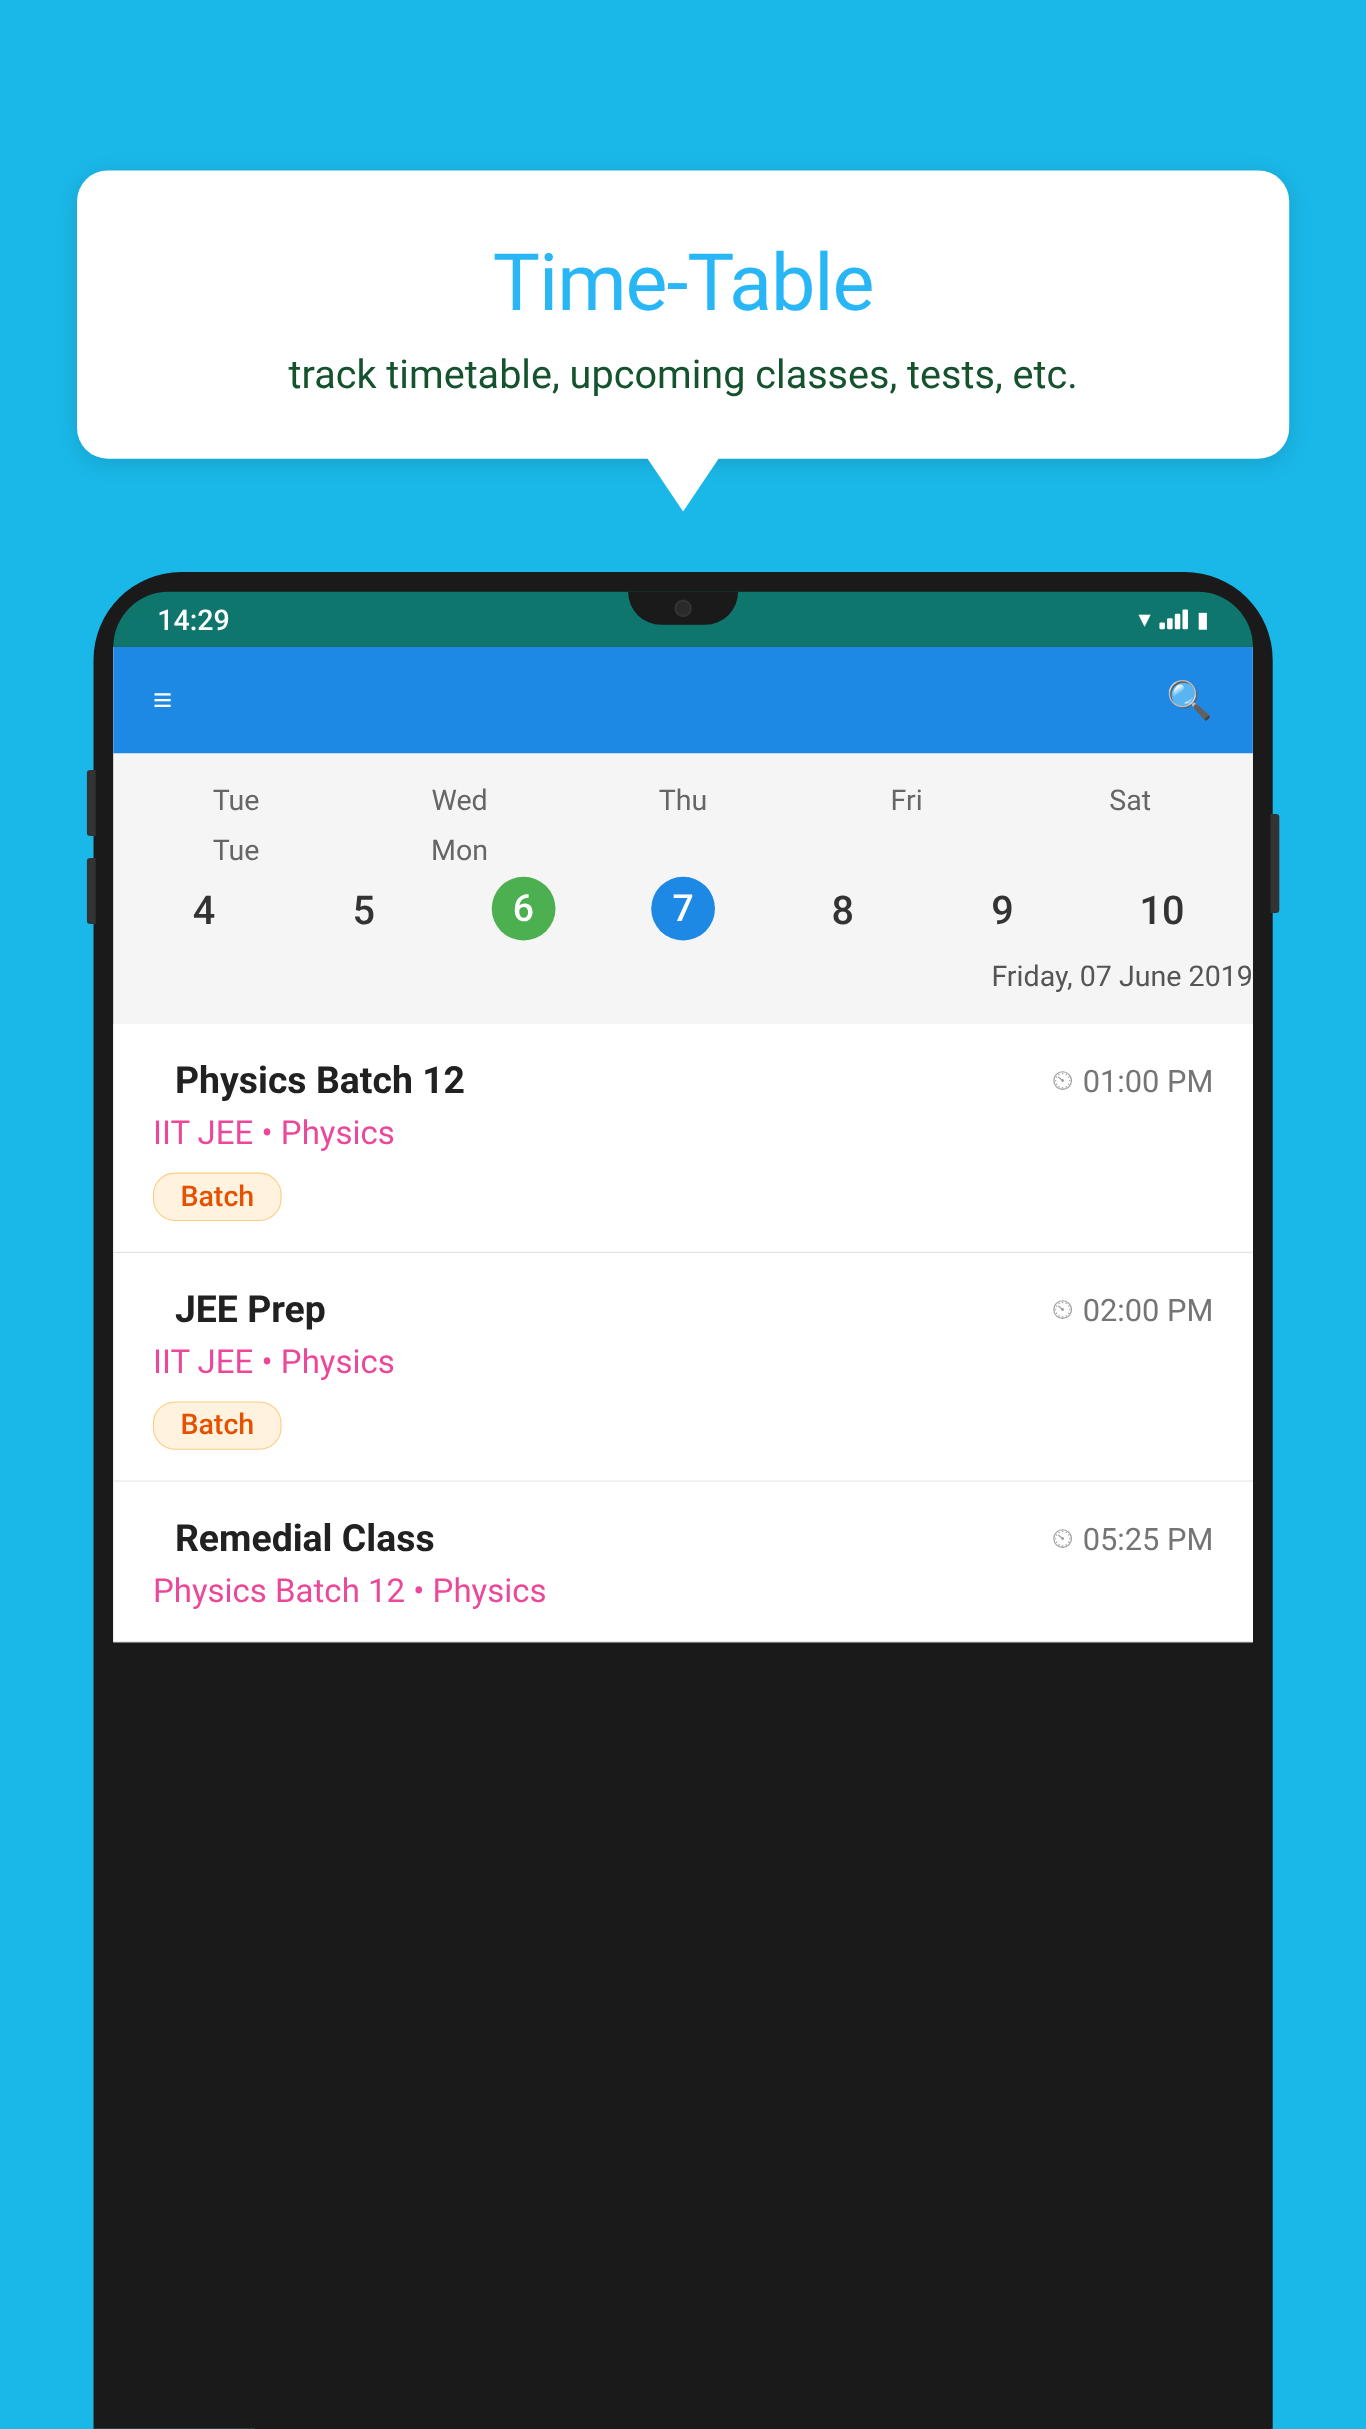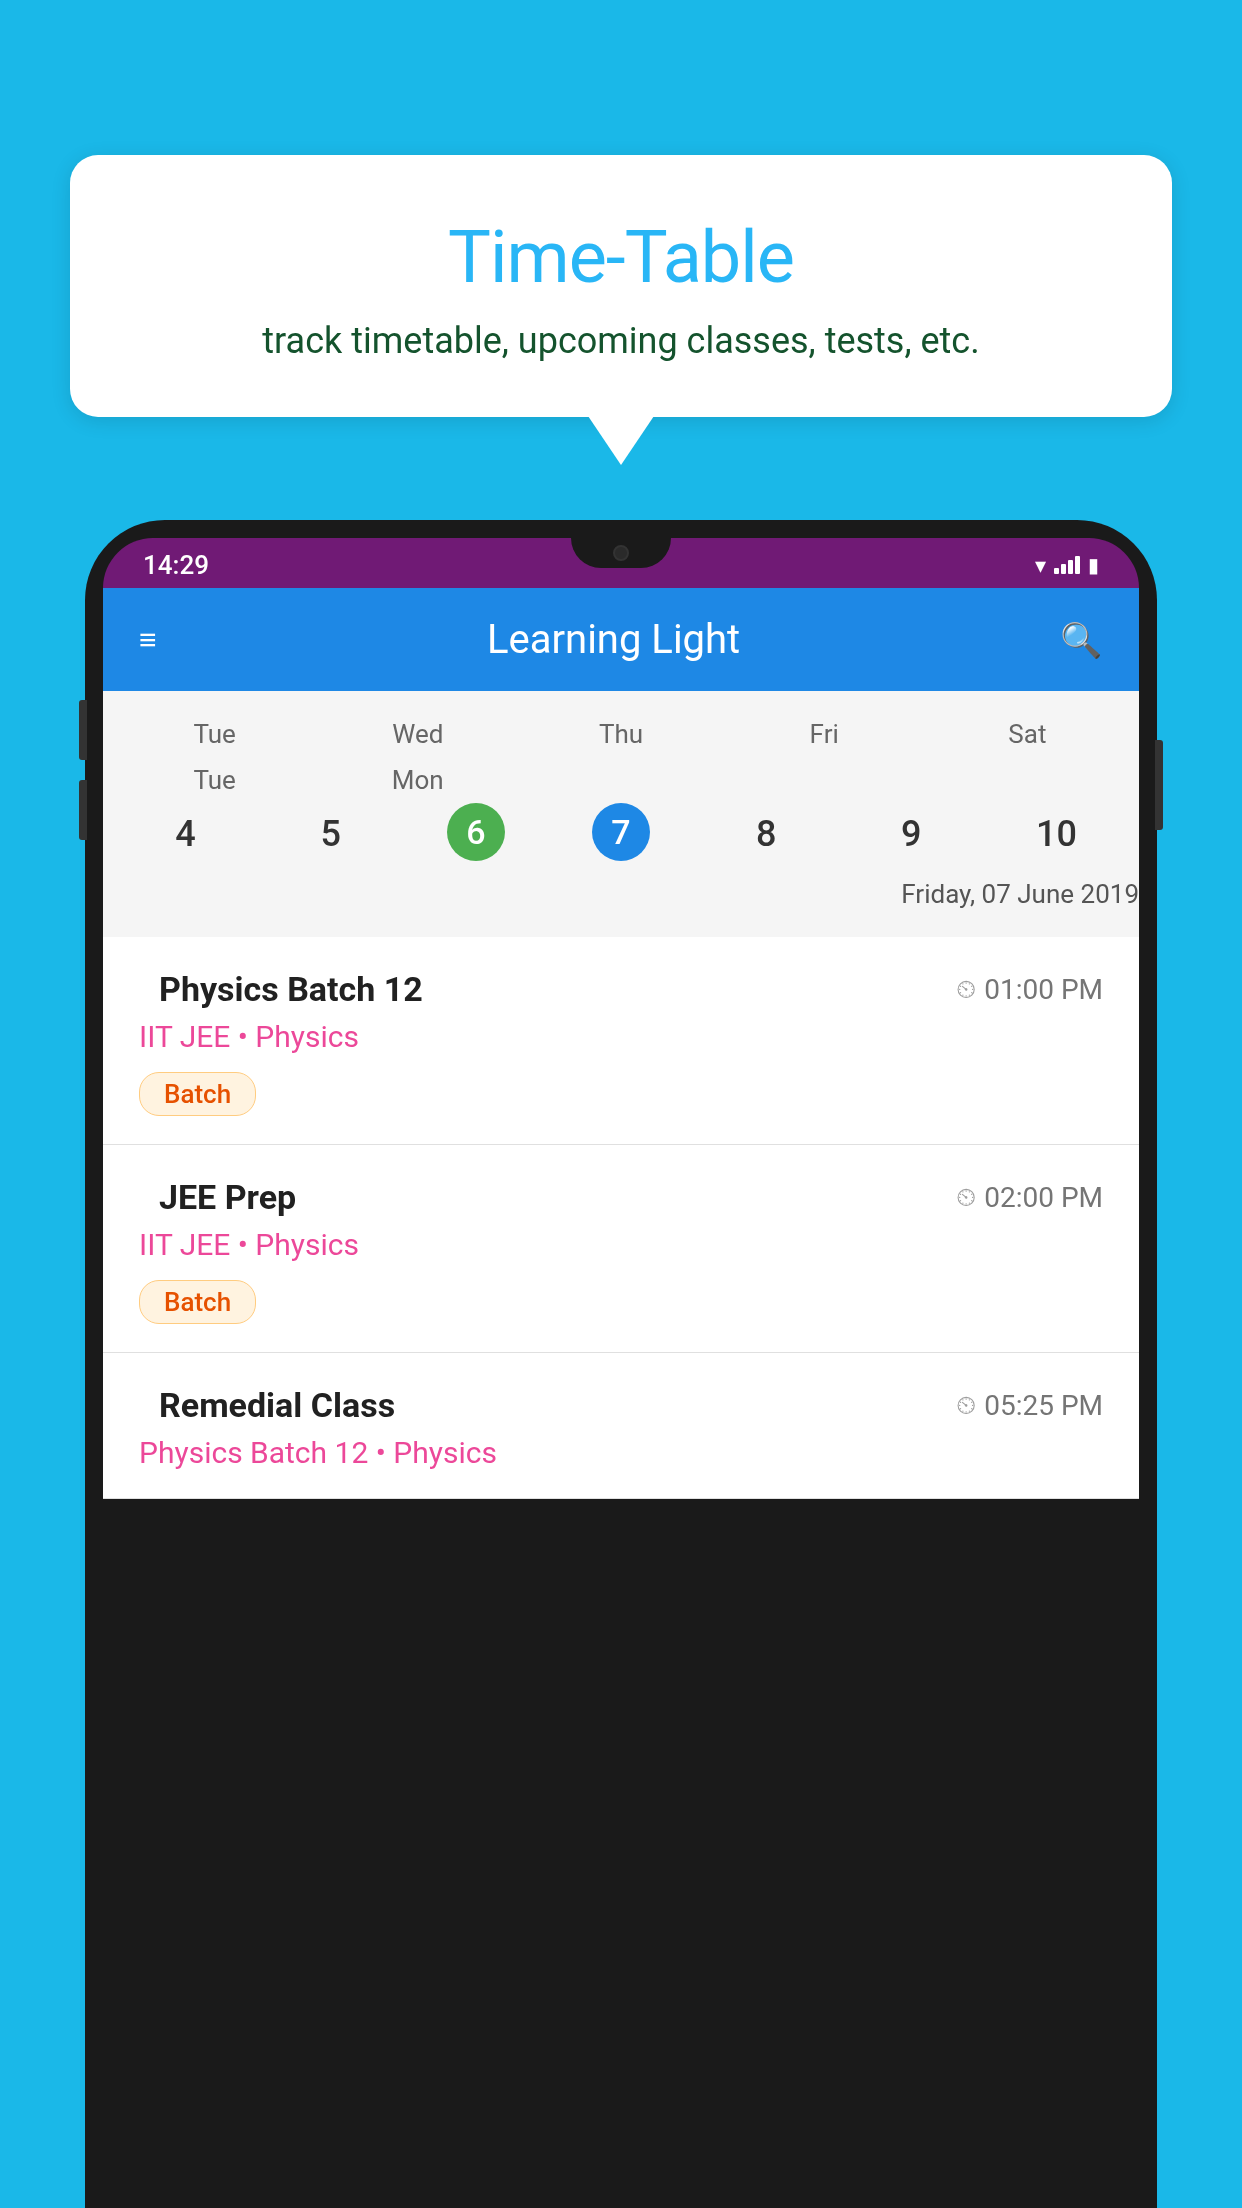--- a/index.html
+++ b/index.html
@@ -70,23 +70,23 @@
       border-radius: 80px 80px 0 0;
       padding: 18px 18px 0;
       height: 100%;
       position: relative;
     }
 
     
     .phone-top-bar {
       display: flex;
       justify-content: space-between;
-      align-items: center;
+      align-items: flex-start;
       padding: 12px 40px 8px;
-      background: #701a75;
+      background: #0f766e;
       border-radius: 60px 60px 0 0;
       position: relative;
       gap: 40px;
     }
 
     .phone-time {
       color: white;
       font-size: 26px;
       font-weight: 500;
     }
@@ -361,21 +361,20 @@
           <div class="signal-bar" style="height:18px"></div>
         </div>
         <span class="battery-icon">▮</span>
       </div>
     </div>
 
     <div class="phone-screen">
 
       <div class="app-bar">
         <span class="hamburger-icon">≡</span>
-        <span class="app-title">Learning Light</span>
         <span class="search-icon">🔍</span>
       </div>
 
       <div class="calendar-strip">
         <div class="day-headers">
           <div class="day-header">Tue</div>
           <div class="day-header">Wed</div>
           <div class="day-header">Thu</div>
           <div class="day-header">Fri</div>
           <div class="day-header">Sat</div>

